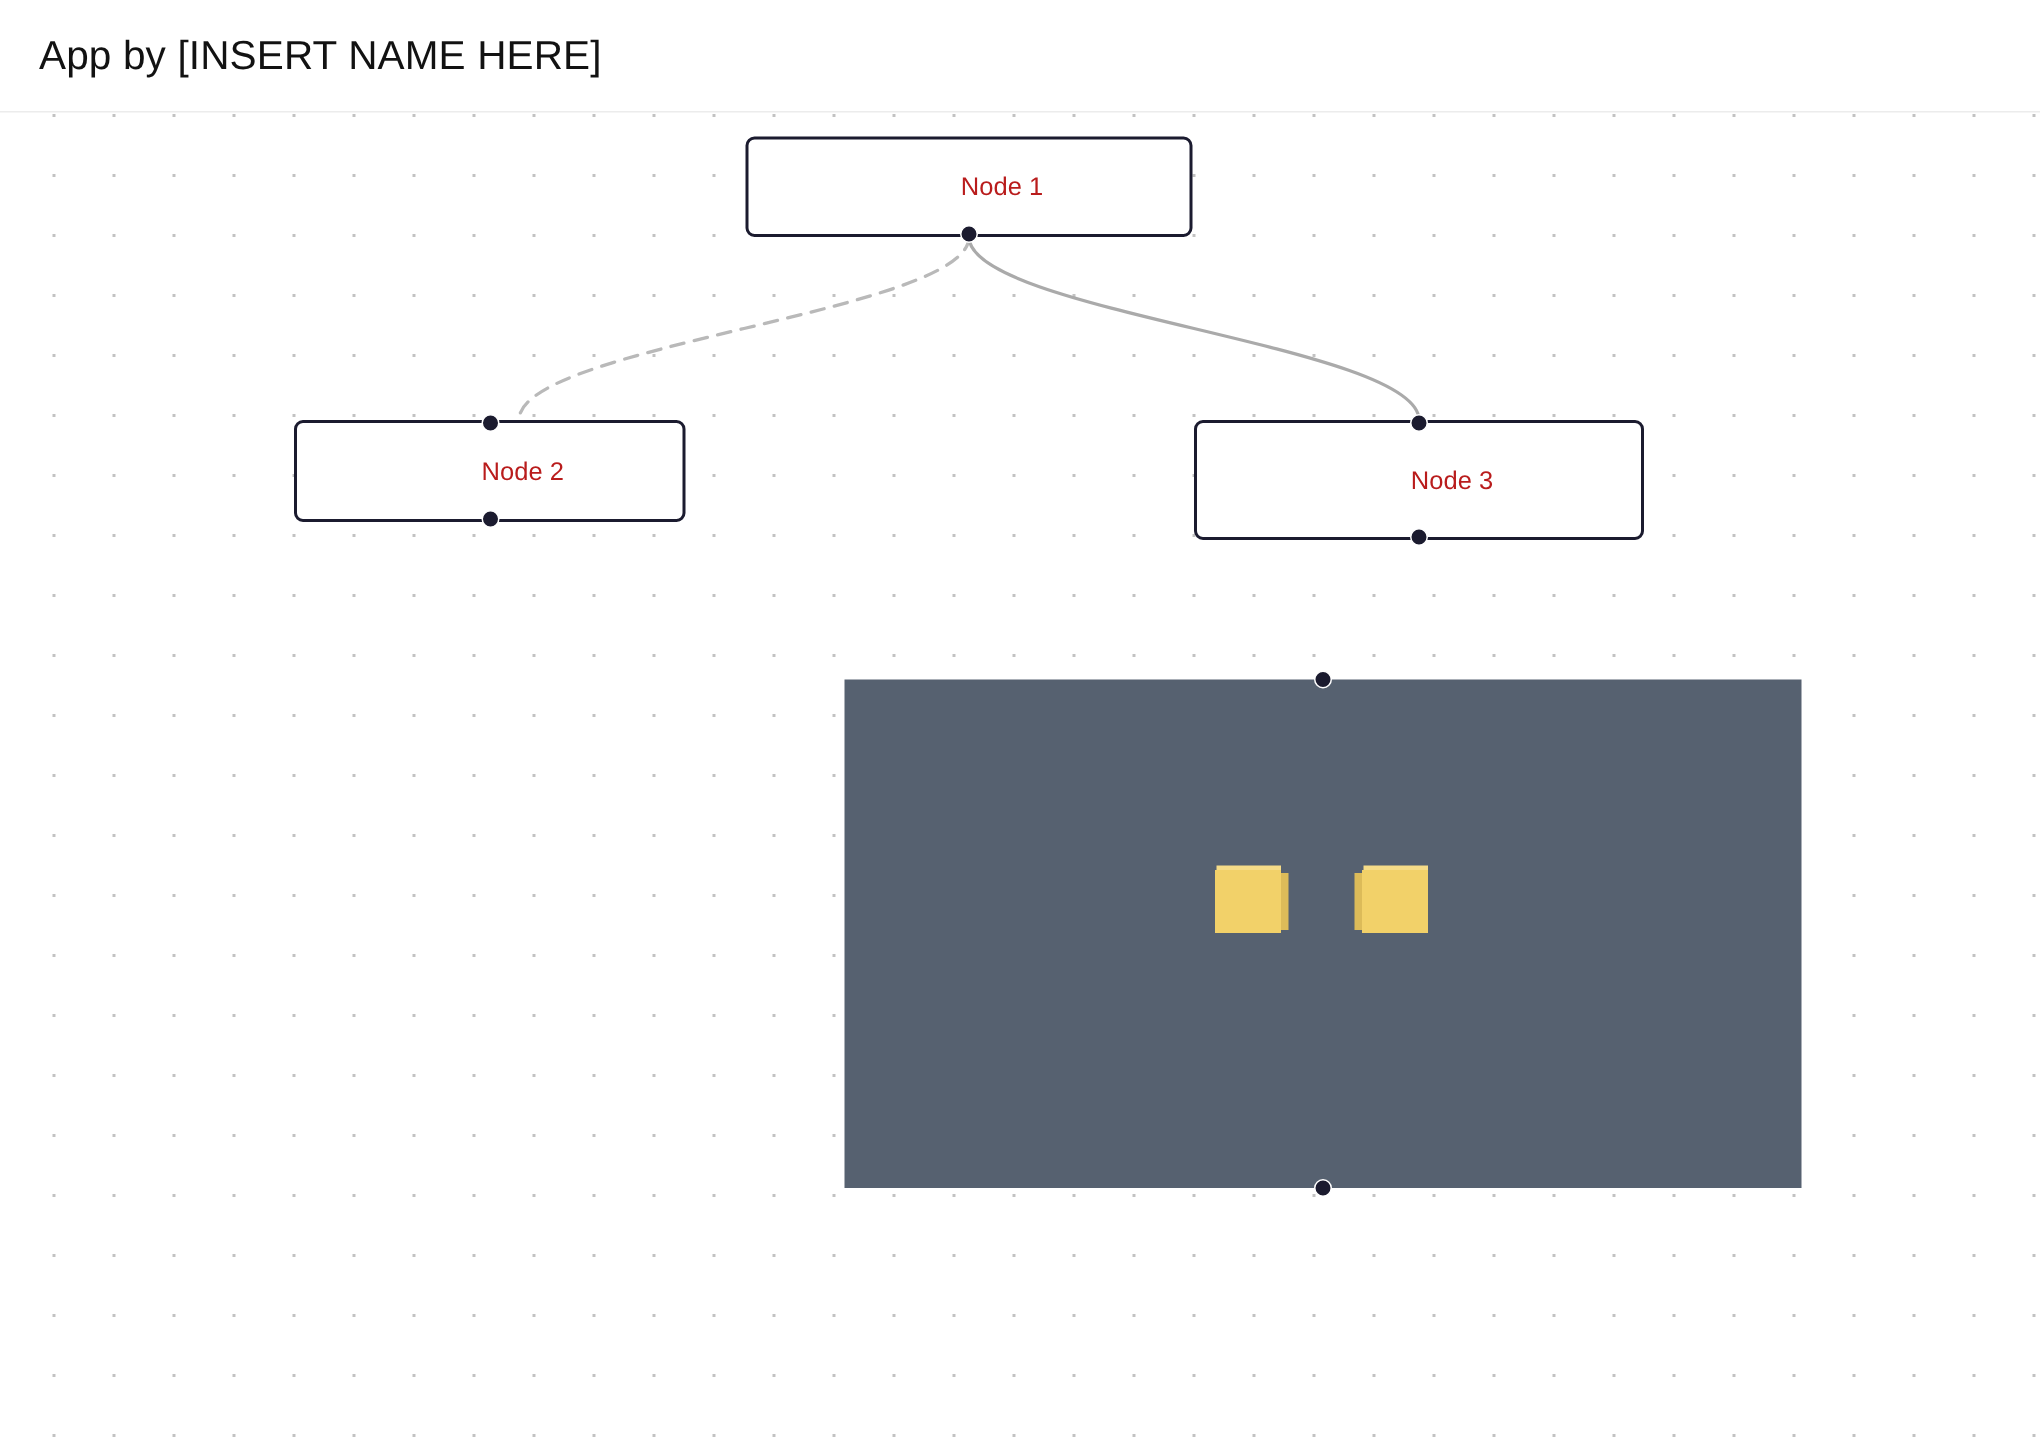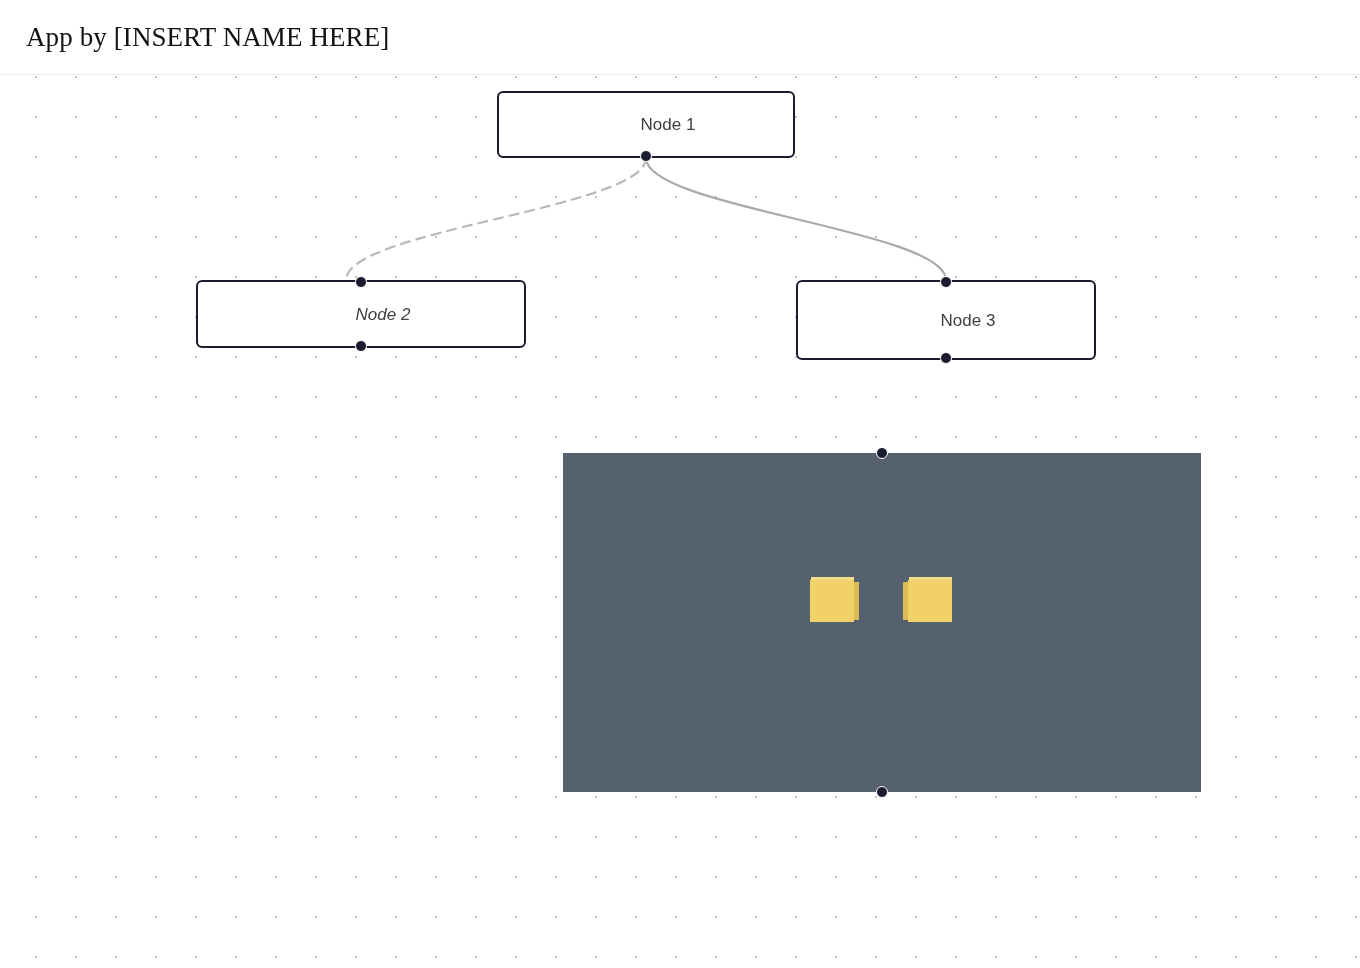--- a/index.html
+++ b/index.html
@@ -32,21 +32,20 @@
     align-items: center;
     z-index: 40;
   }
   #header-title {
     margin-left: 26px;
     font-size: 27px;
     font-weight: 400;
     color: #121212;
     letter-spacing: 0.1px;
     white-space: nowrap;
-    font-family: Liberation Serif, serif;
   }
 
   
   #canvas {
     position: absolute;
     left: 0; top: 75px;
     width: 1360px;
     height: 893px;
     overflow: hidden;
     background-color: #ffffff;
@@ -73,21 +72,21 @@
     border: 2px solid #1b1b2f;
     border-radius: 6px;
     display: flex;
     align-items: center;
     justify-content: center;
     z-index: 10;
     cursor: grab;
   }
   .node-label {
     font-size: 17px;
-    color: #404040;
+    color: #b91c1c;
     line-height: 1;
     user-select: none;
     pointer-events: none;
     padding-left: 44px;
   }
 
   
   .handle {
     position: absolute;
     width: 12px;
@@ -160,21 +159,21 @@
     <svg id="edges" viewBox="0 0 1360 893" width="1360" height="893">
       <path id="edge-0" fill="none" stroke-width="2.2" stroke-linecap="round" stroke-dasharray="9 7" d="M 646,83 C 646,133 346,155 346,205" stroke="#b9b9b9"></path>
       <path id="edge-1" fill="none" stroke-width="2.2" stroke-linecap="round" d="M 646,83 C 646,133 946,155 946,205" stroke="#aaaaaa"></path>
     </svg>
 
     <div class="node" id="n0" style="left: 497px; top: 16px; width: 298px; height: 67px;">
       <span class="node-label">Node 1</span>
       <div class="handle bottom"></div>
     </div>
 
-    <div class="node" id="n1" style="left: 196px; top: 205px; width: 330px; height: 68px; font-style: italic;">
+    <div class="node" id="n1" style="left: 196px; top: 205px; width: 261px; height: 68px;">
       <span class="node-label">Node 2</span>
       <div class="handle top"></div>
       <div class="handle bottom"></div>
     </div>
 
     <div class="node" id="n2" style="left: 796px; top: 205px; width: 300px; height: 80px;">
       <span class="node-label">Node 3</span>
       <div class="handle top"></div>
       <div class="handle bottom"></div>
     </div>

